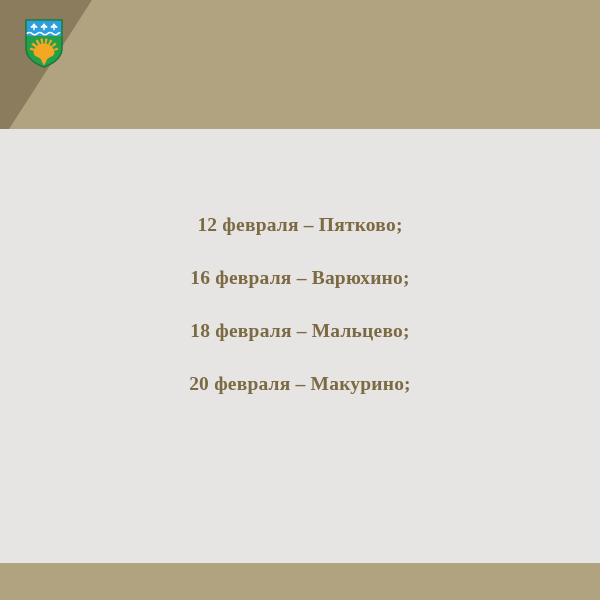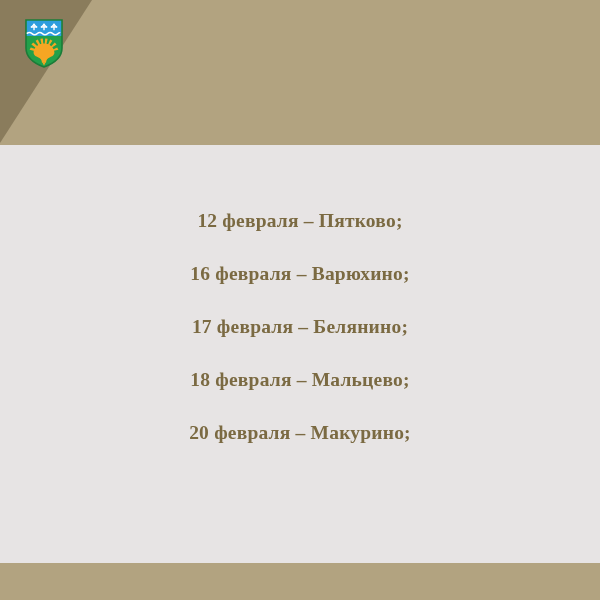--- a/index.html
+++ b/index.html
@@ -54,21 +54,21 @@
   .emblem svg {
     display: block;
     width: 38px;
     height: 49px;
   }
 
   
   .content {
     position: absolute;
     left: 0;
-    top: 151px;
+    top: 129px;
     width: 600px;
     height: 360px;
     background: #e7e4e4;
     display: flex;
     flex-direction: column;
     align-items: flex-start;
     justify-content: center;
   }
 
   .schedule-list {
@@ -160,21 +160,20 @@
           <path d="M17.4 43.4 H20.6 L19 46.6 Z"></path>
         </g>
       </svg>
     </div>
   </div>
 
   <div class="content">
     <ul class="schedule-list">
       <li class="schedule-item">12 февраля – Пятково;</li>
       <li class="schedule-item">16 февраля – Варюхино;</li>
-      <li class="schedule-item">17 февраля – Белянино;</li>
       <li class="schedule-item">18 февраля – Мальцево;</li>
       <li class="schedule-item">20 февраля – Макурино;</li>
     </ul>
   </div>
 
   <div class="footer-band"></div>
 
 </div>
 
 </body></html>

